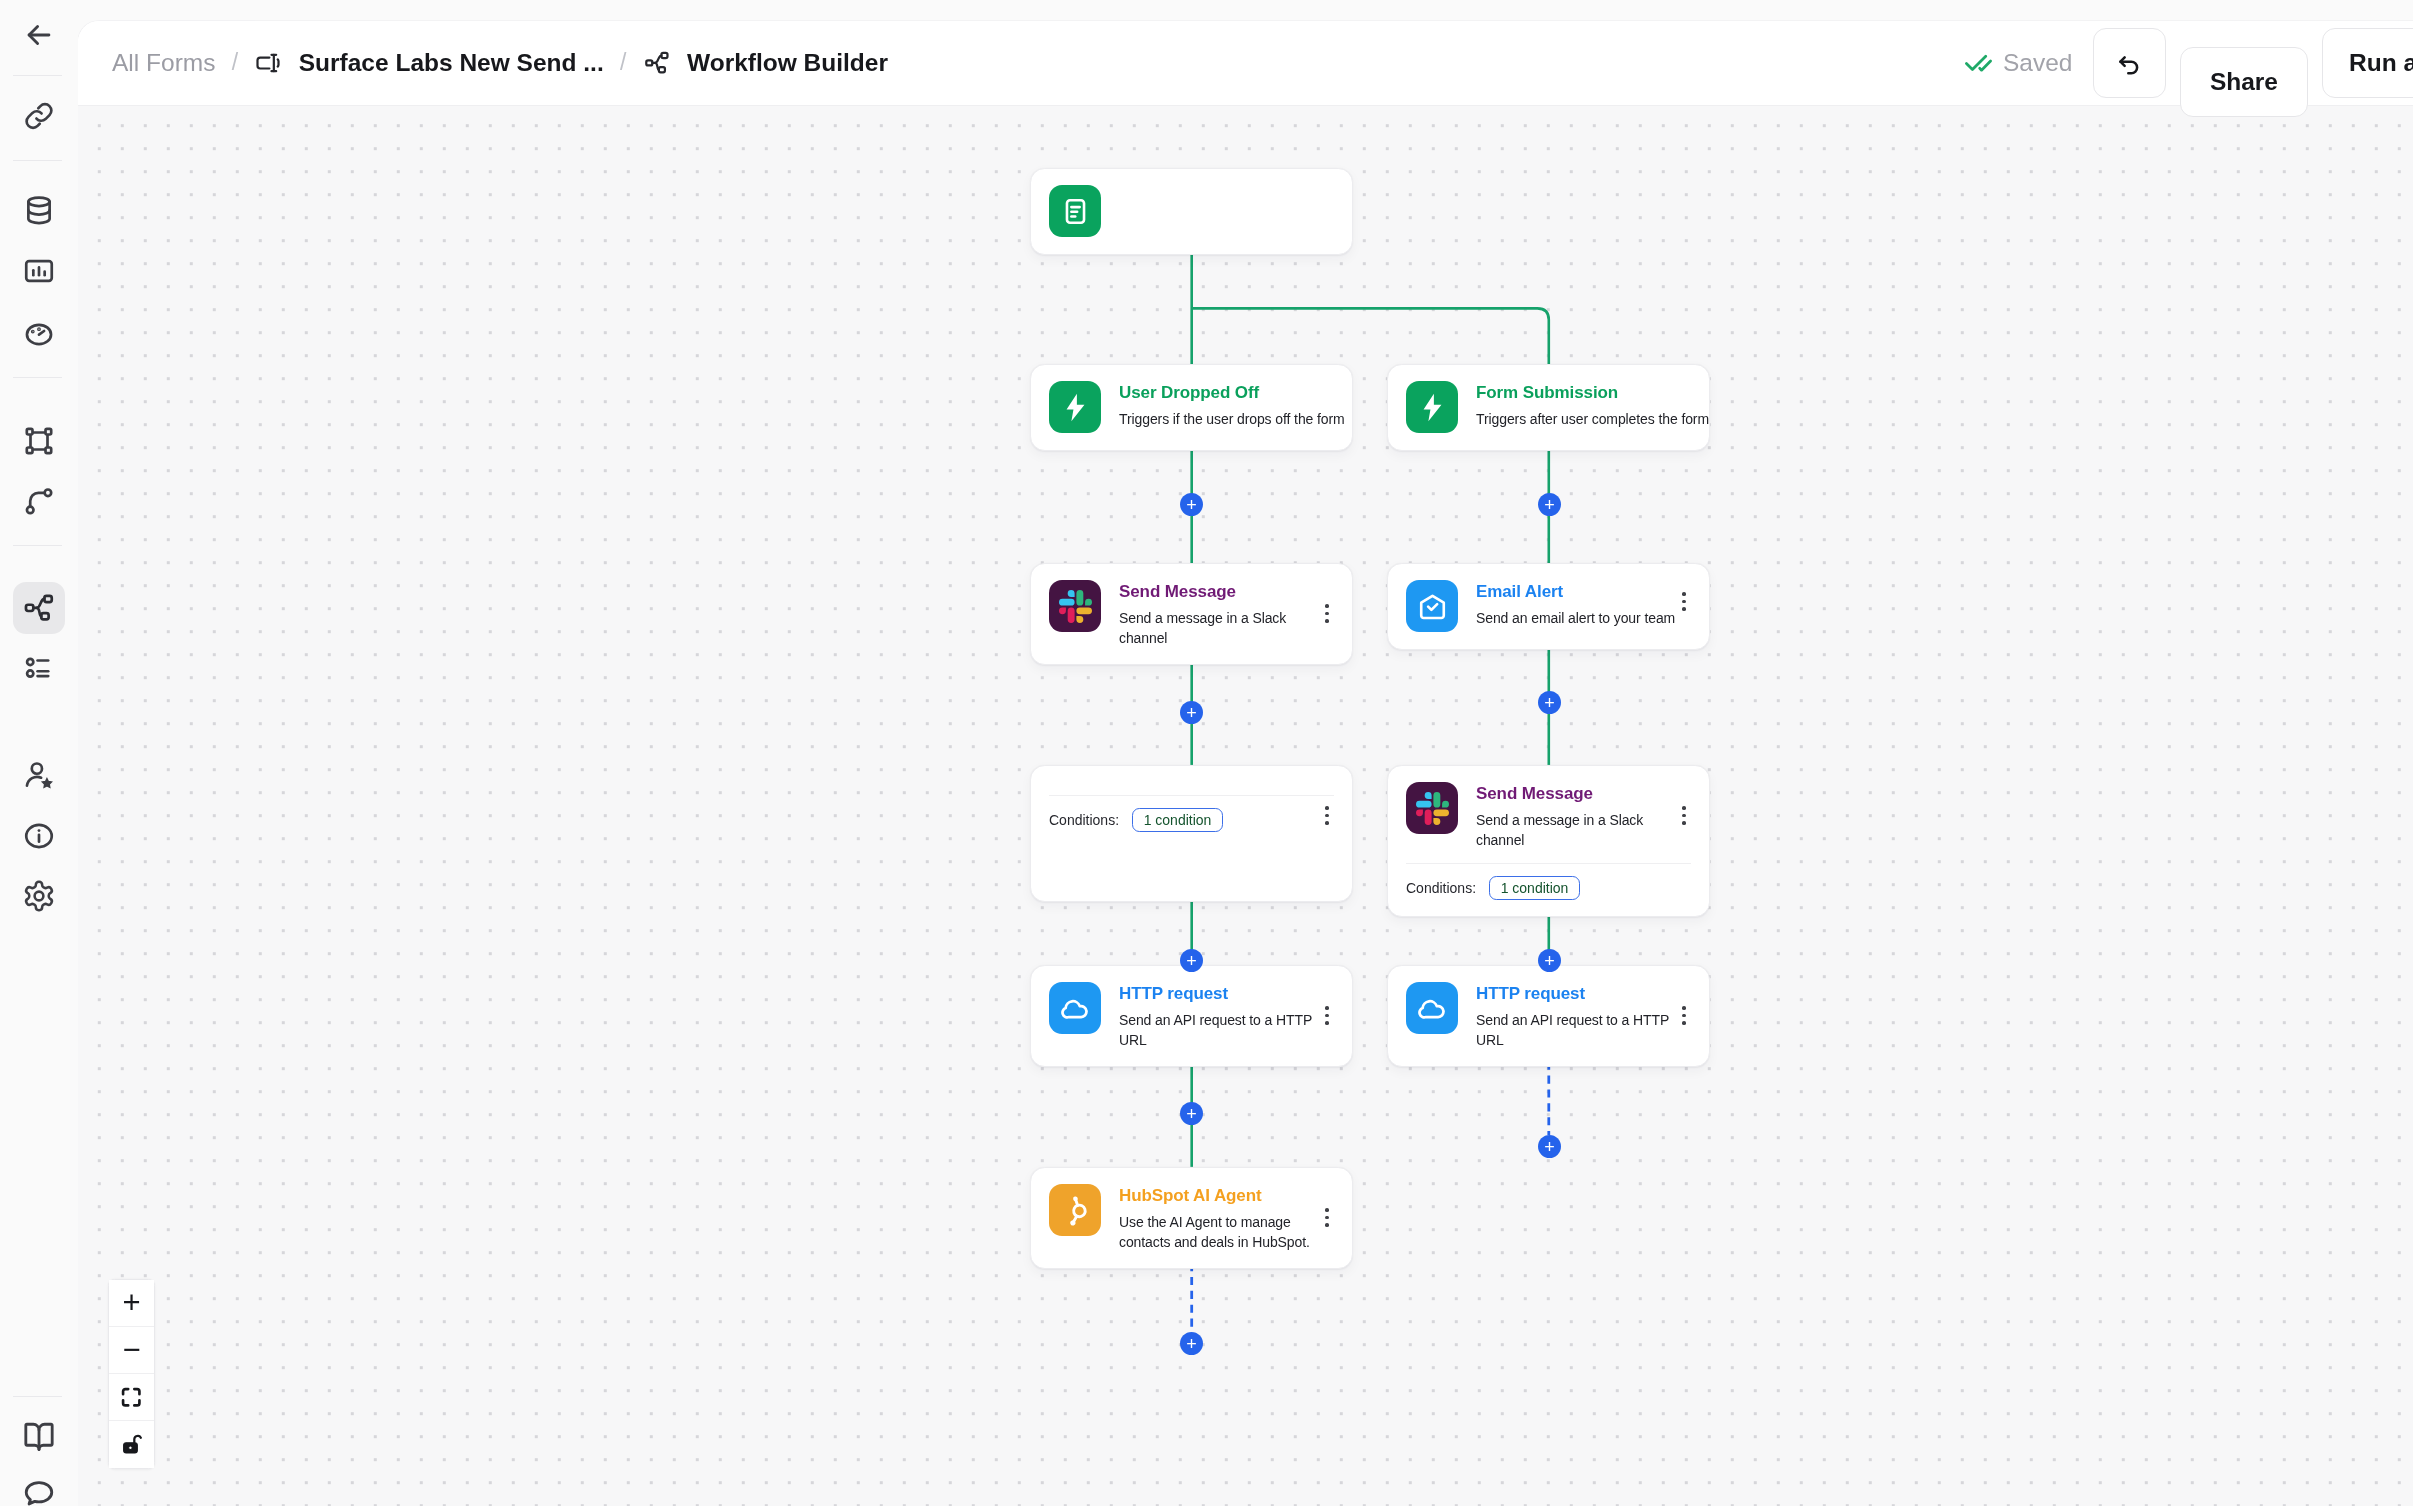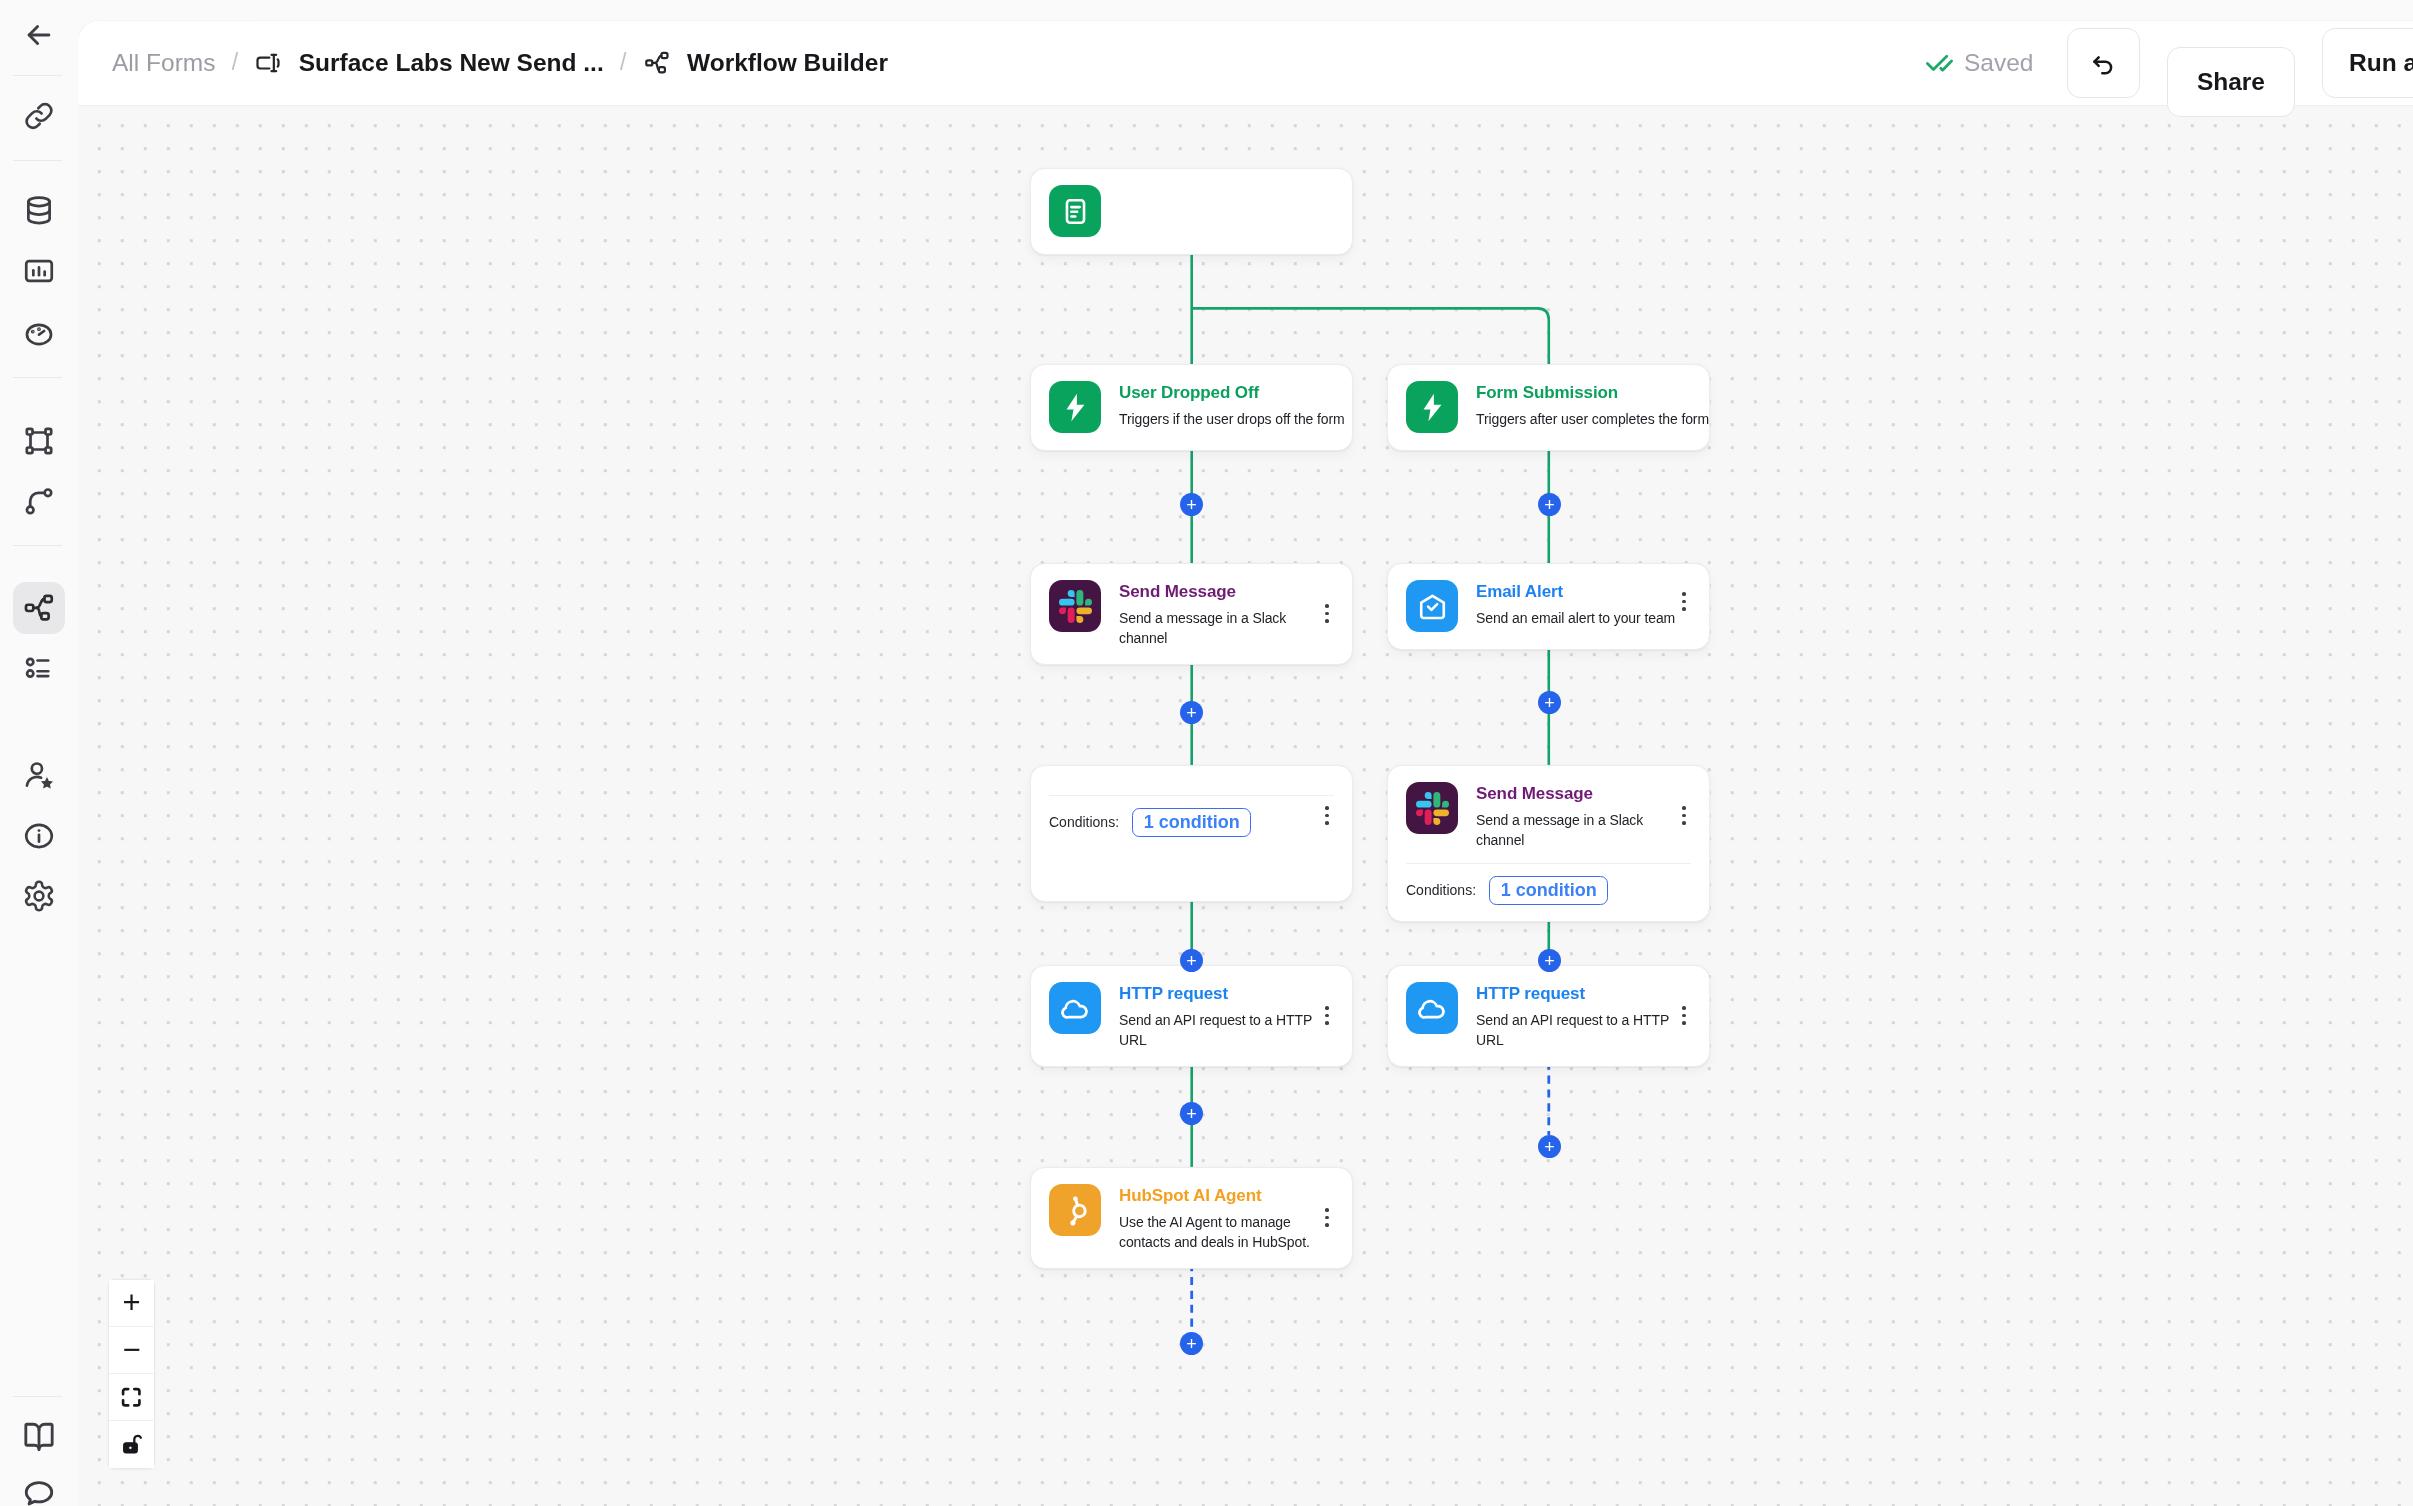--- a/index.html
+++ b/index.html
@@ -20,21 +20,21 @@
     border-top-left-radius:21px; overflow:hidden; box-shadow:0 0 0 0.8px #f0f0f2; }
 
   .topbar { position:absolute; left:0; top:0; right:0; height:85px; background:#fff;
     border-bottom:1.6px solid #efeff1; display:flex; align-items:center; padding:0 0 0 34px; z-index:20; }
   .crumbs { display:flex; align-items:flex-start; gap:16.3px; font-size:24.5px; }
   .crumb-muted { color:#9b9ca4; }
   .crumb-sep { color:#c0c2c8; font-size:23px; }
   .crumb-strong { color:#17181c; font-weight:700; }
   .crumbs svg { width:28px; height:28px; stroke:#26272c; flex-shrink:0; }
 
-  .topbar-right { margin-left:auto; display:flex; align-items:center; gap:27px; padding-right:0; }
+  .topbar-right { margin-left:auto; display:flex; align-items:center; gap:14px; padding-right:0; }
   .saved { display:flex; align-items:center; gap:9.8px; color:#a2a3aa; font-size:24.5px; margin-right:6.5px; }
   .saved svg { width:29px; height:29px; stroke:#1fa968; }
   .btn { background:#fff; border:1.6px solid #e6e6e9; border-radius:13px; height:70px;
     display:flex; align-items:center; justify-content:center; font-size:24.5px; font-weight:700; color:#17181c; cursor:pointer; }
   .btn-icon { width:73px; } .btn-icon svg { width:29px; height:29px; stroke:#17181c; }
   .btn-share { padding:14px 29px;margin-top:37px; }
   .btn-run { width:228px; margin-right:-137px; justify-content:flex-start; padding-left:26px; }
 
   
   .canvas { position:absolute; left:0; top:85px; right:0; bottom:0; background:#f7f7f8;
@@ -51,21 +51,21 @@
   .node-text { min-width:0; padding-top:1.6px; }
   .node-title { font-size:17px; font-weight:700; letter-spacing:-0.1px; }
   .node-sub { font-size:14px; color:#222329; line-height:1.45; margin-top:5.7px; white-space:pre-line; letter-spacing:-0.1px; }
   .kebab { position:absolute; right:13px; top:33px; width:24.5px; height:33px; display:flex; flex-direction:column;
     gap:4.1px; align-items:center; justify-content:center; cursor:pointer; }
   .kebab i { width:3.7px; height:3.7px; border-radius:50%; background:#3f4046; }
 
   .conds { margin-top:13px; border-top:1.6px solid #efeff1; padding-top:11.4px;
     display:flex; align-items:center; gap:13px; }
   .conds-label { font-size:14px; color:#26272d;text-align:right; }
-  .cond-pill { font-size:18px; font-weight:700; color:#3b82f6; border:1.6px solid #3b6ee8; border-radius:7.3px;
+  .cond-pill { font-size:14px; font-weight:400; color:#14532d; border:1.6px solid #3b6ee8; border-radius:7.3px;
     padding:3.3px 10.6px; background:#fff; cursor:pointer; }
 
   .bg-green { background:#0aa35e; } .bg-slack { background:#441442; }
   .bg-blue  { background:#1e98f2; } .bg-orange{ background:#fb7a50; }
   .bg-amber { background:#efa32b; }
   .t-green { color:#0aa05c; } .t-slack { color:#701a75; } .t-blue { color:#1b82f0; }
   .t-orange{ color:#fb7a50; } .t-amber { color:#f4a01f; }
 
   .add-btn { position:absolute; width:23px; height:23px; border-radius:50%; background:#2563eb; color:#fff;
     display:flex; align-items:center; justify-content:center; font-size:18px; font-weight:400;

